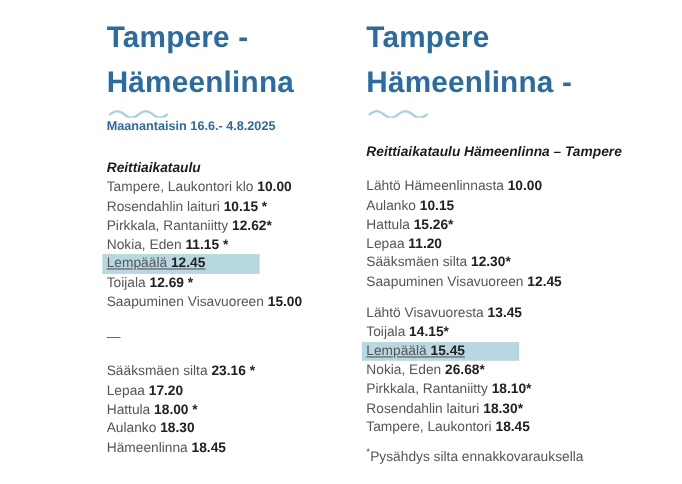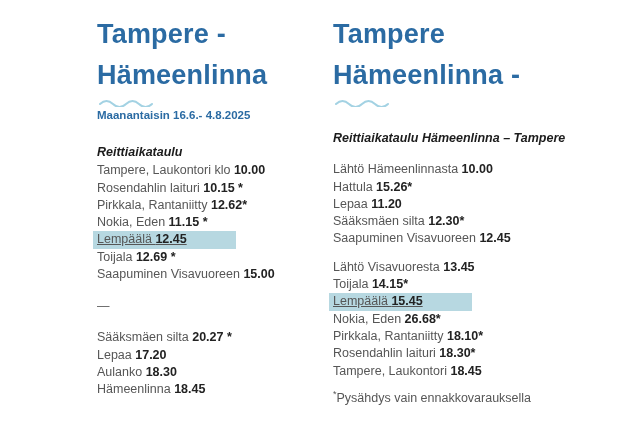--- a/index.html
+++ b/index.html
@@ -90,48 +90,50 @@
     <div class="section-header">Reittiaikataulu</div>
     <div class="rows">
         <div class="row"><span class="row-inner"><span class="label">Tampere, Laukontori klo </span><span class="time">10.00</span></span></div>
         <div class="row"><span class="row-inner"><span class="label">Rosendahlin laituri </span><span class="time">10.15 *</span></span></div>
         <div class="row"><span class="row-inner"><span class="label">Pirkkala, Rantaniitty </span><span class="time">12.62*</span></span></div>
         <div class="row"><span class="row-inner"><span class="label">Nokia, Eden </span><span class="time">11.15 *</span></span></div>
         <div class="row highlight"><span class="row-inner"><span class="label">Lempäälä </span><span class="time">12.45</span></span></div>
         <div class="row"><span class="row-inner"><span class="label">Toijala </span><span class="time">12.69 *</span></span></div>
         <div class="row"><span class="row-inner"><span class="label">Saapuminen Visavuoreen </span><span class="time">15.00</span></span></div>
         <div class="group-sep dash">—</div>
-        <div class="row"><span class="row-inner"><span class="label">Sääksmäen silta </span><span class="time">20.27 *</span></span></div>
+        <div class="row"><span class="row-inner"><span class="label">Sääksmäen silta </span><span class="time">23.16 *</span></span></div>
         <div class="row"><span class="row-inner"><span class="label">Lepaa </span><span class="time">17.20</span></span></div>
+        <div class="row"><span class="row-inner"><span class="label">Hattula </span><span class="time">18.00 *</span></span></div>
         <div class="row"><span class="row-inner"><span class="label">Aulanko </span><span class="time">18.30</span></span></div>
         <div class="row"><span class="row-inner"><span class="label">Hämeenlinna </span><span class="time">18.45</span></span></div>
       </div>
 
   </div>
 
   <div class="column" id="col-right">
     <div class="title">
       <div>Tampere</div>
       <div>Hämeenlinna -</div>
     </div>
     <svg class="wave" width="56" height="8" viewBox="0 0 56 8">
       <path d="M1,5 q6.5,-6 13,0 t13,0 t13,0 t13,0" fill="none" stroke="#a3d2e3" stroke-width="2" stroke-linecap="round"></path>
     </svg>
     <div class="section-header">Reittiaikataulu Hämeenlinna – Tampere</div>
     <div class="rows gap-after-header">
         <div class="row"><span class="row-inner"><span class="label">Lähtö Hämeenlinnasta </span><span class="time">10.00</span></span></div>
+        <div class="row"><span class="row-inner"><span class="label">Aulanko </span><span class="time">10.15</span></span></div>
         <div class="row"><span class="row-inner"><span class="label">Hattula </span><span class="time">15.26*</span></span></div>
         <div class="row"><span class="row-inner"><span class="label">Lepaa </span><span class="time">11.20</span></span></div>
         <div class="row"><span class="row-inner"><span class="label">Sääksmäen silta </span><span class="time">12.30*</span></span></div>
         <div class="row"><span class="row-inner"><span class="label">Saapuminen Visavuoreen </span><span class="time">12.45</span></span></div>
         <div class="group-sep"></div>
         <div class="row"><span class="row-inner"><span class="label">Lähtö Visavuoresta </span><span class="time">13.45</span></span></div>
         <div class="row"><span class="row-inner"><span class="label">Toijala </span><span class="time">14.15*</span></span></div>
         <div class="row highlight"><span class="row-inner"><span class="label">Lempäälä </span><span class="time">15.45</span></span></div>
         <div class="row"><span class="row-inner"><span class="label">Nokia, Eden </span><span class="time">26.68*</span></span></div>
         <div class="row"><span class="row-inner"><span class="label">Pirkkala, Rantaniitty </span><span class="time">18.10*</span></span></div>
         <div class="row"><span class="row-inner"><span class="label">Rosendahlin laituri </span><span class="time">18.30*</span></span></div>
         <div class="row"><span class="row-inner"><span class="label">Tampere, Laukontori </span><span class="time">18.45</span></span></div>
       </div>
-    <div class="footnote"><sup>*</sup><span>Pysähdys vain ennakkovarauksella</span></div>
+    <div class="footnote"><sup>*</sup><span>Pysähdys silta ennakkovarauksella</span></div>
   </div>
 
 </div>
 
 </body></html>

